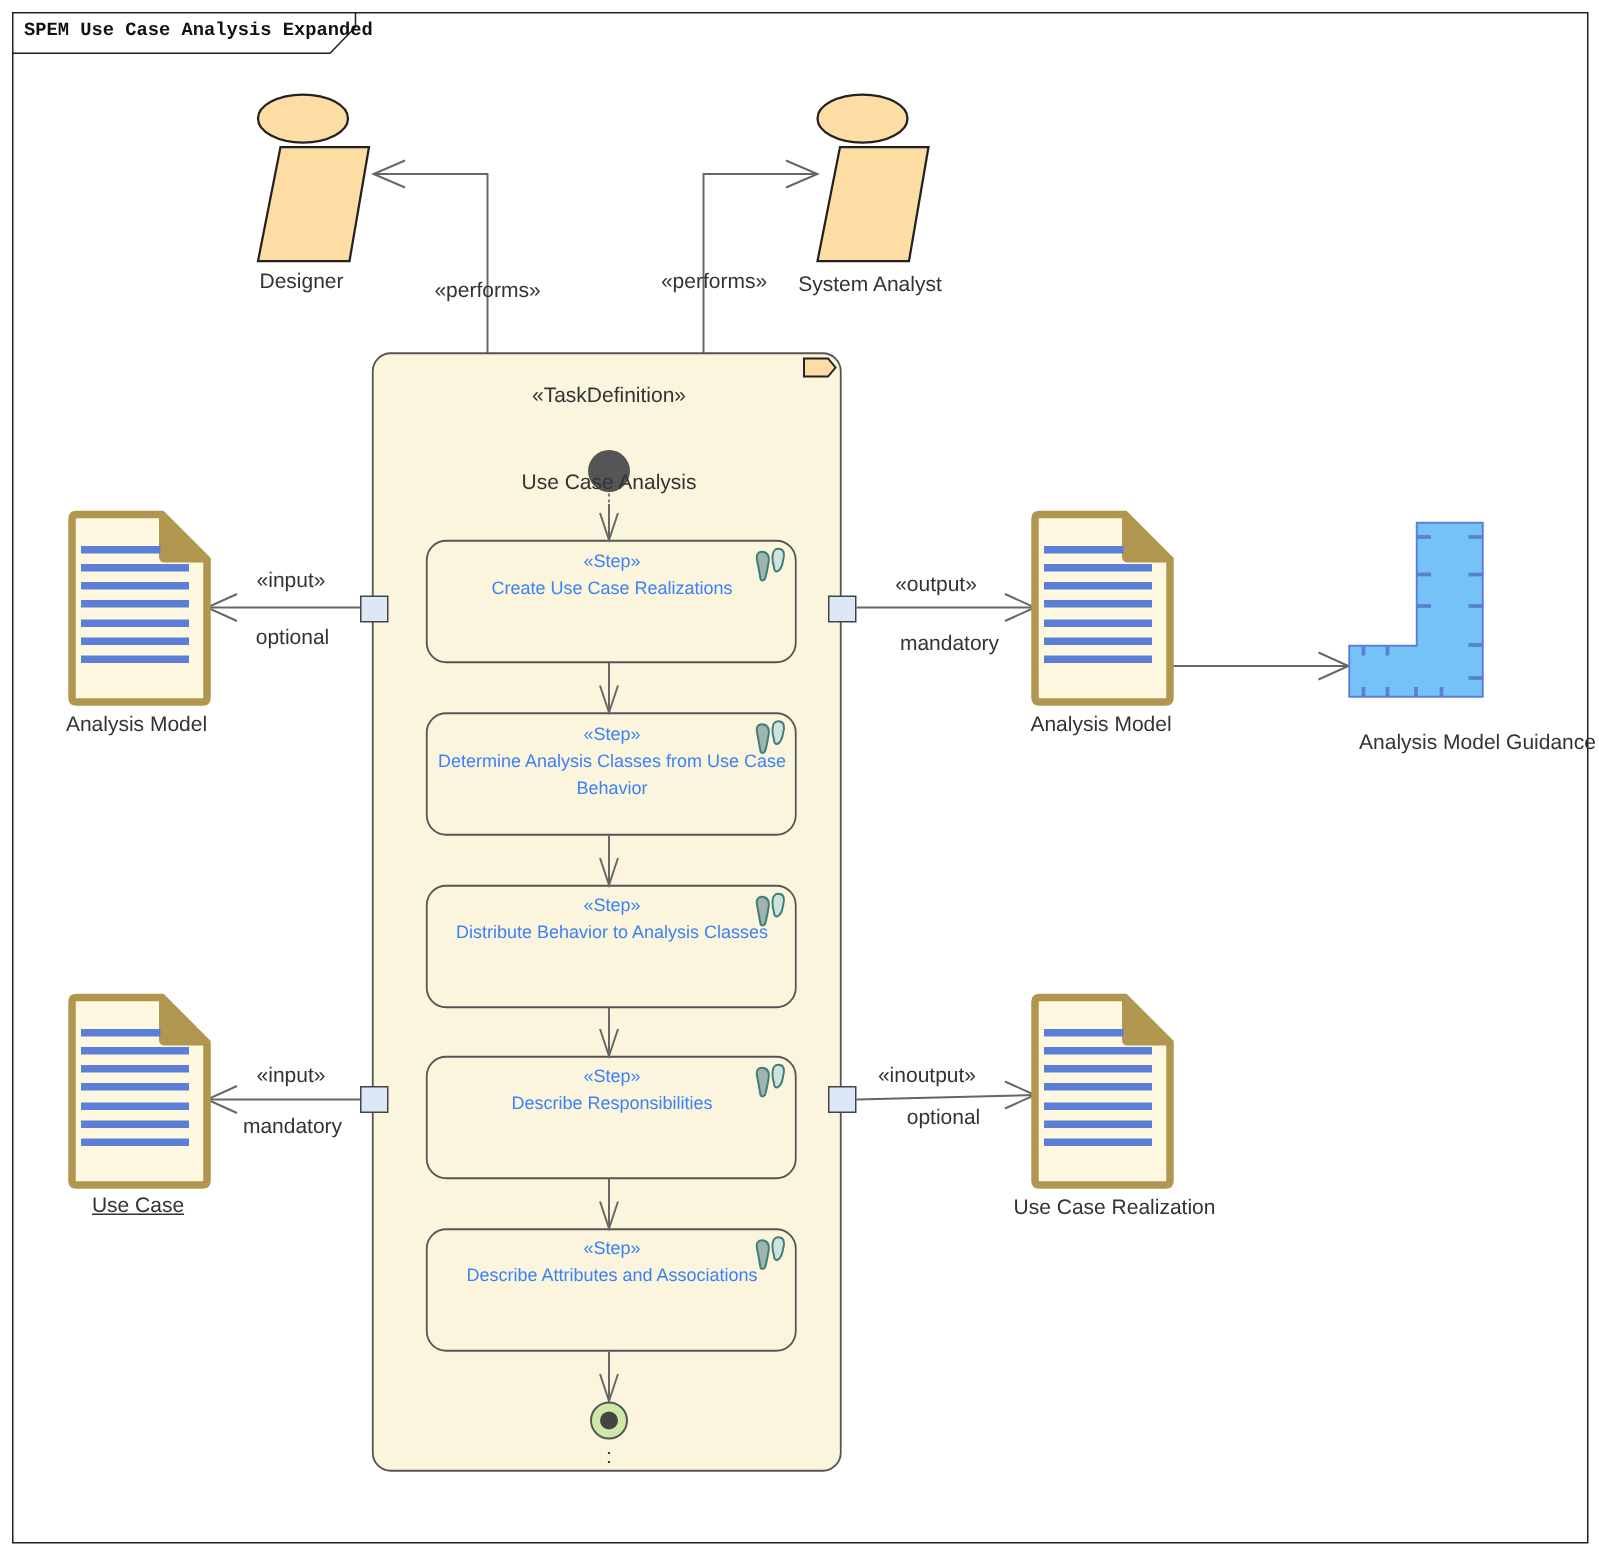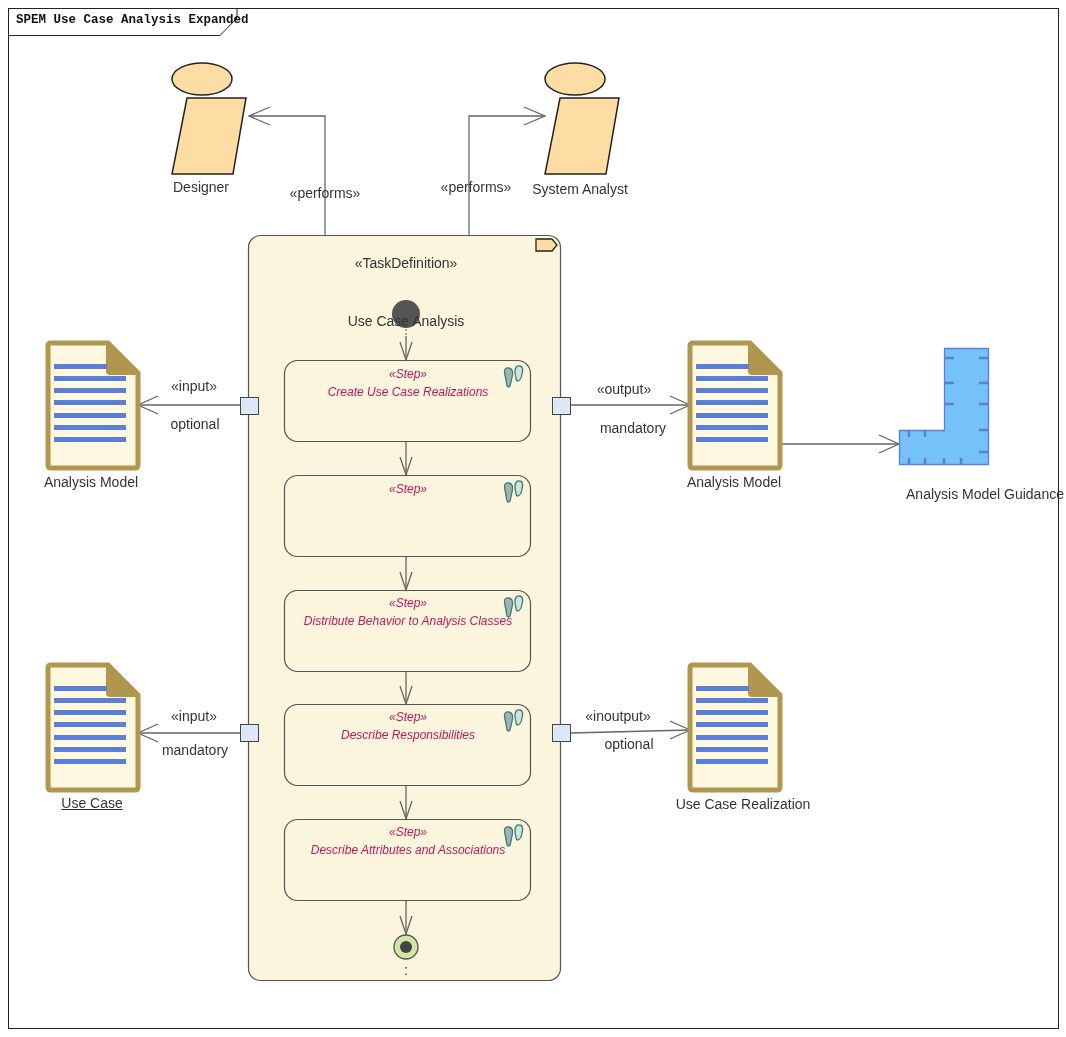--- a/index.html
+++ b/index.html
@@ -1,21 +1,21 @@
 <!DOCTYPE html>
 <html><head>
 <meta charset="utf-8">
 <style>
   html, body { margin:0; padding:0; background:#ffffff; }
   body { width:1066px; height:1037px; position:relative; overflow:hidden;
          font-family:"Liberation Sans", "DejaVu Sans", sans-serif; color:#333; }
   #diagram { position:absolute; left:0; top:0; }
   .lbl { position:absolute; font-size:14px; color:#333; white-space:nowrap; transform:translateX(-50%); }
   .title { position:absolute; left:16px; top:13px; font-weight:bold; font-size:12.5px; color:#111;font-family:Liberation Mono, monospace; }
-  .stepbox { position:absolute; text-align:center; font-size:12px; color:#be185d; line-height:18px;font-style:italic; }
+  .stepbox { position:absolute; text-align:center; font-size:12px; color:#3b82f6; line-height:18px; }
 </style>
 </head>
 <body>
 
 <svg id="diagram" width="1066" height="1037" viewBox="0 0 1066 1037">
   <defs>
     <g id="doc-shape">
       <path d="M3,0 L60,0 L90,30 L90,122 Q90,125 87,125 L3,125 Q0,125 0,122 L0,3 Q0,0 3,0 Z" fill="#FFF8E0" stroke="#B0964F" stroke-width="5"></path>
       <path d="M58,0 L90,32 L62,32 Q58,32 58,28 Z" fill="#B0964F"></path>
       <rect x="6" y="21" width="53" height="5" fill="#5B7FD6"></rect>
@@ -176,20 +176,21 @@
 
 <div class="lbl" style="left:406px; top:255px;text-align:right;">«TaskDefinition»</div>
 <div class="lbl" style="left:406px; top:272px;margin-top:41px;">Use Case Analysis</div>
 
 <div class="stepbox" style="left:290px; top:365px; width:236px;">
   <div>«Step»</div>
   <div>Create Use Case Realizations</div>
 </div>
 <div class="stepbox" style="left:290px; top:480px; width:236px;">
   <div>«Step»</div>
+  <div>Determine Analysis Classes from Use Case Behavior</div>
 </div>
 <div class="stepbox" style="left:290px; top:594px; width:236px;">
   <div>«Step»</div>
   <div>Distribute Behavior to Analysis Classes</div>
 </div>
 <div class="stepbox" style="left:290px; top:708px; width:236px;">
   <div>«Step»</div>
   <div>Describe Responsibilities</div>
 </div>
 <div class="stepbox" style="left:290px; top:823px; width:236px;">

